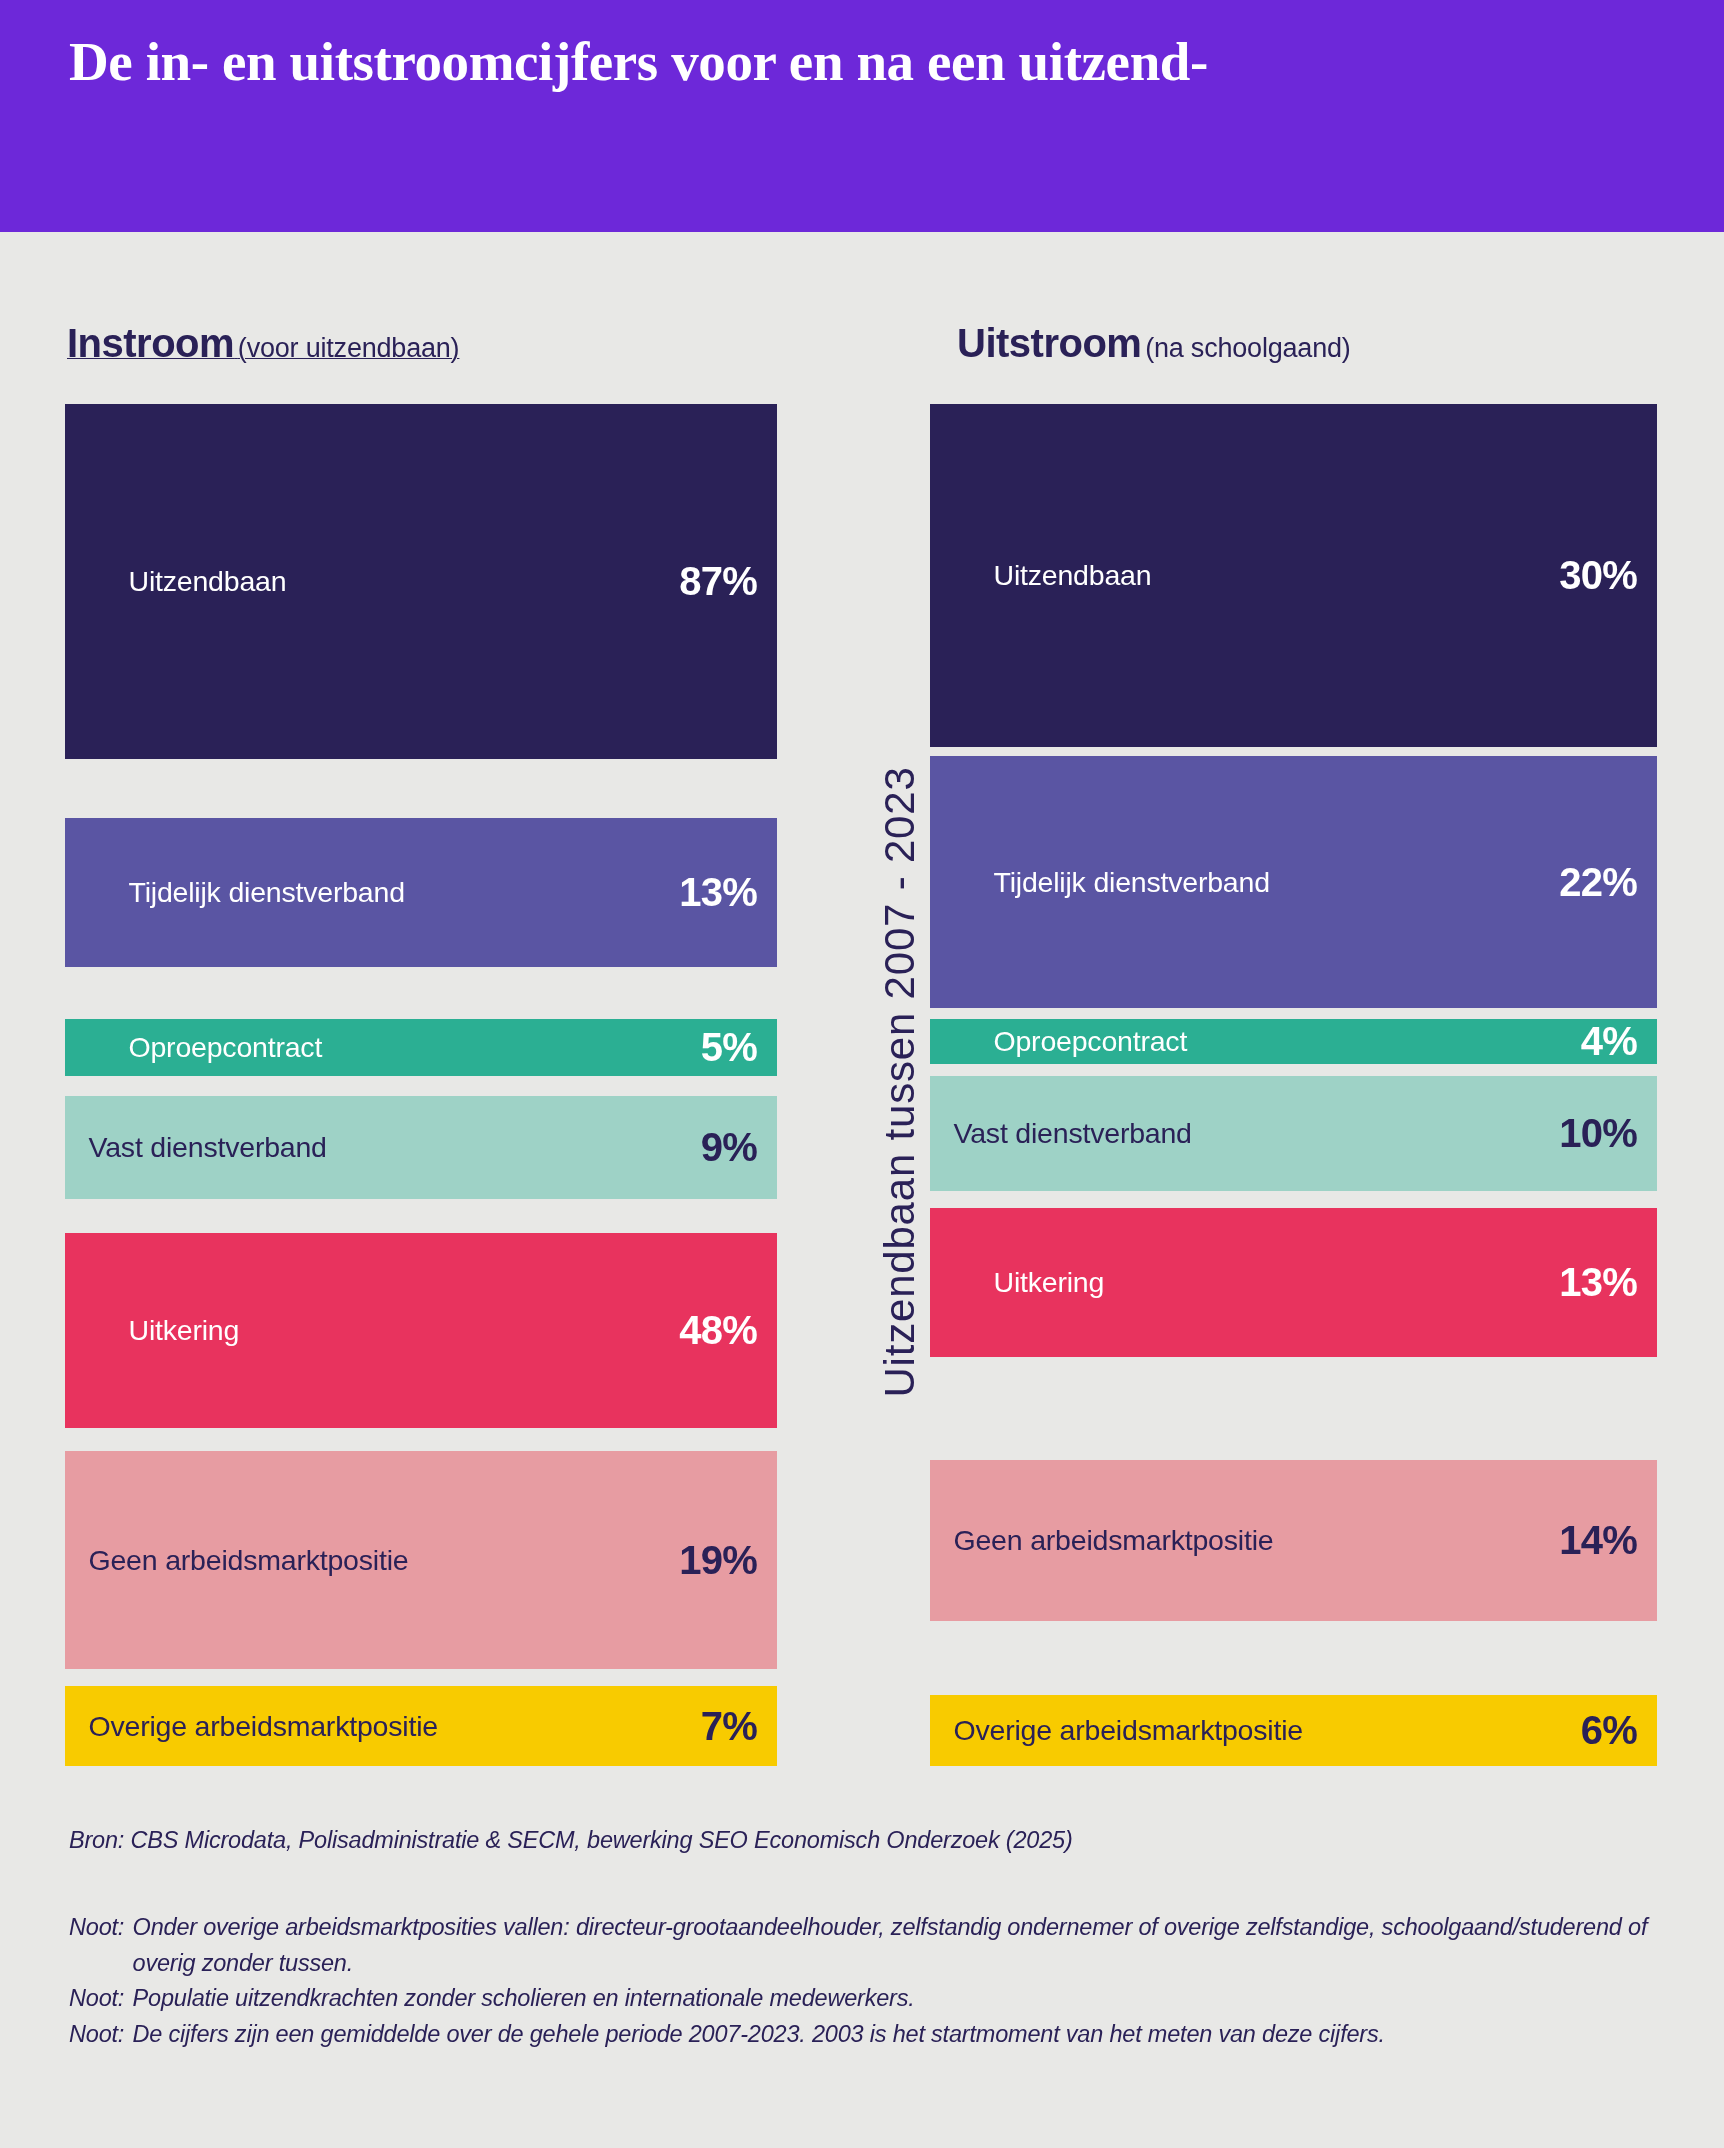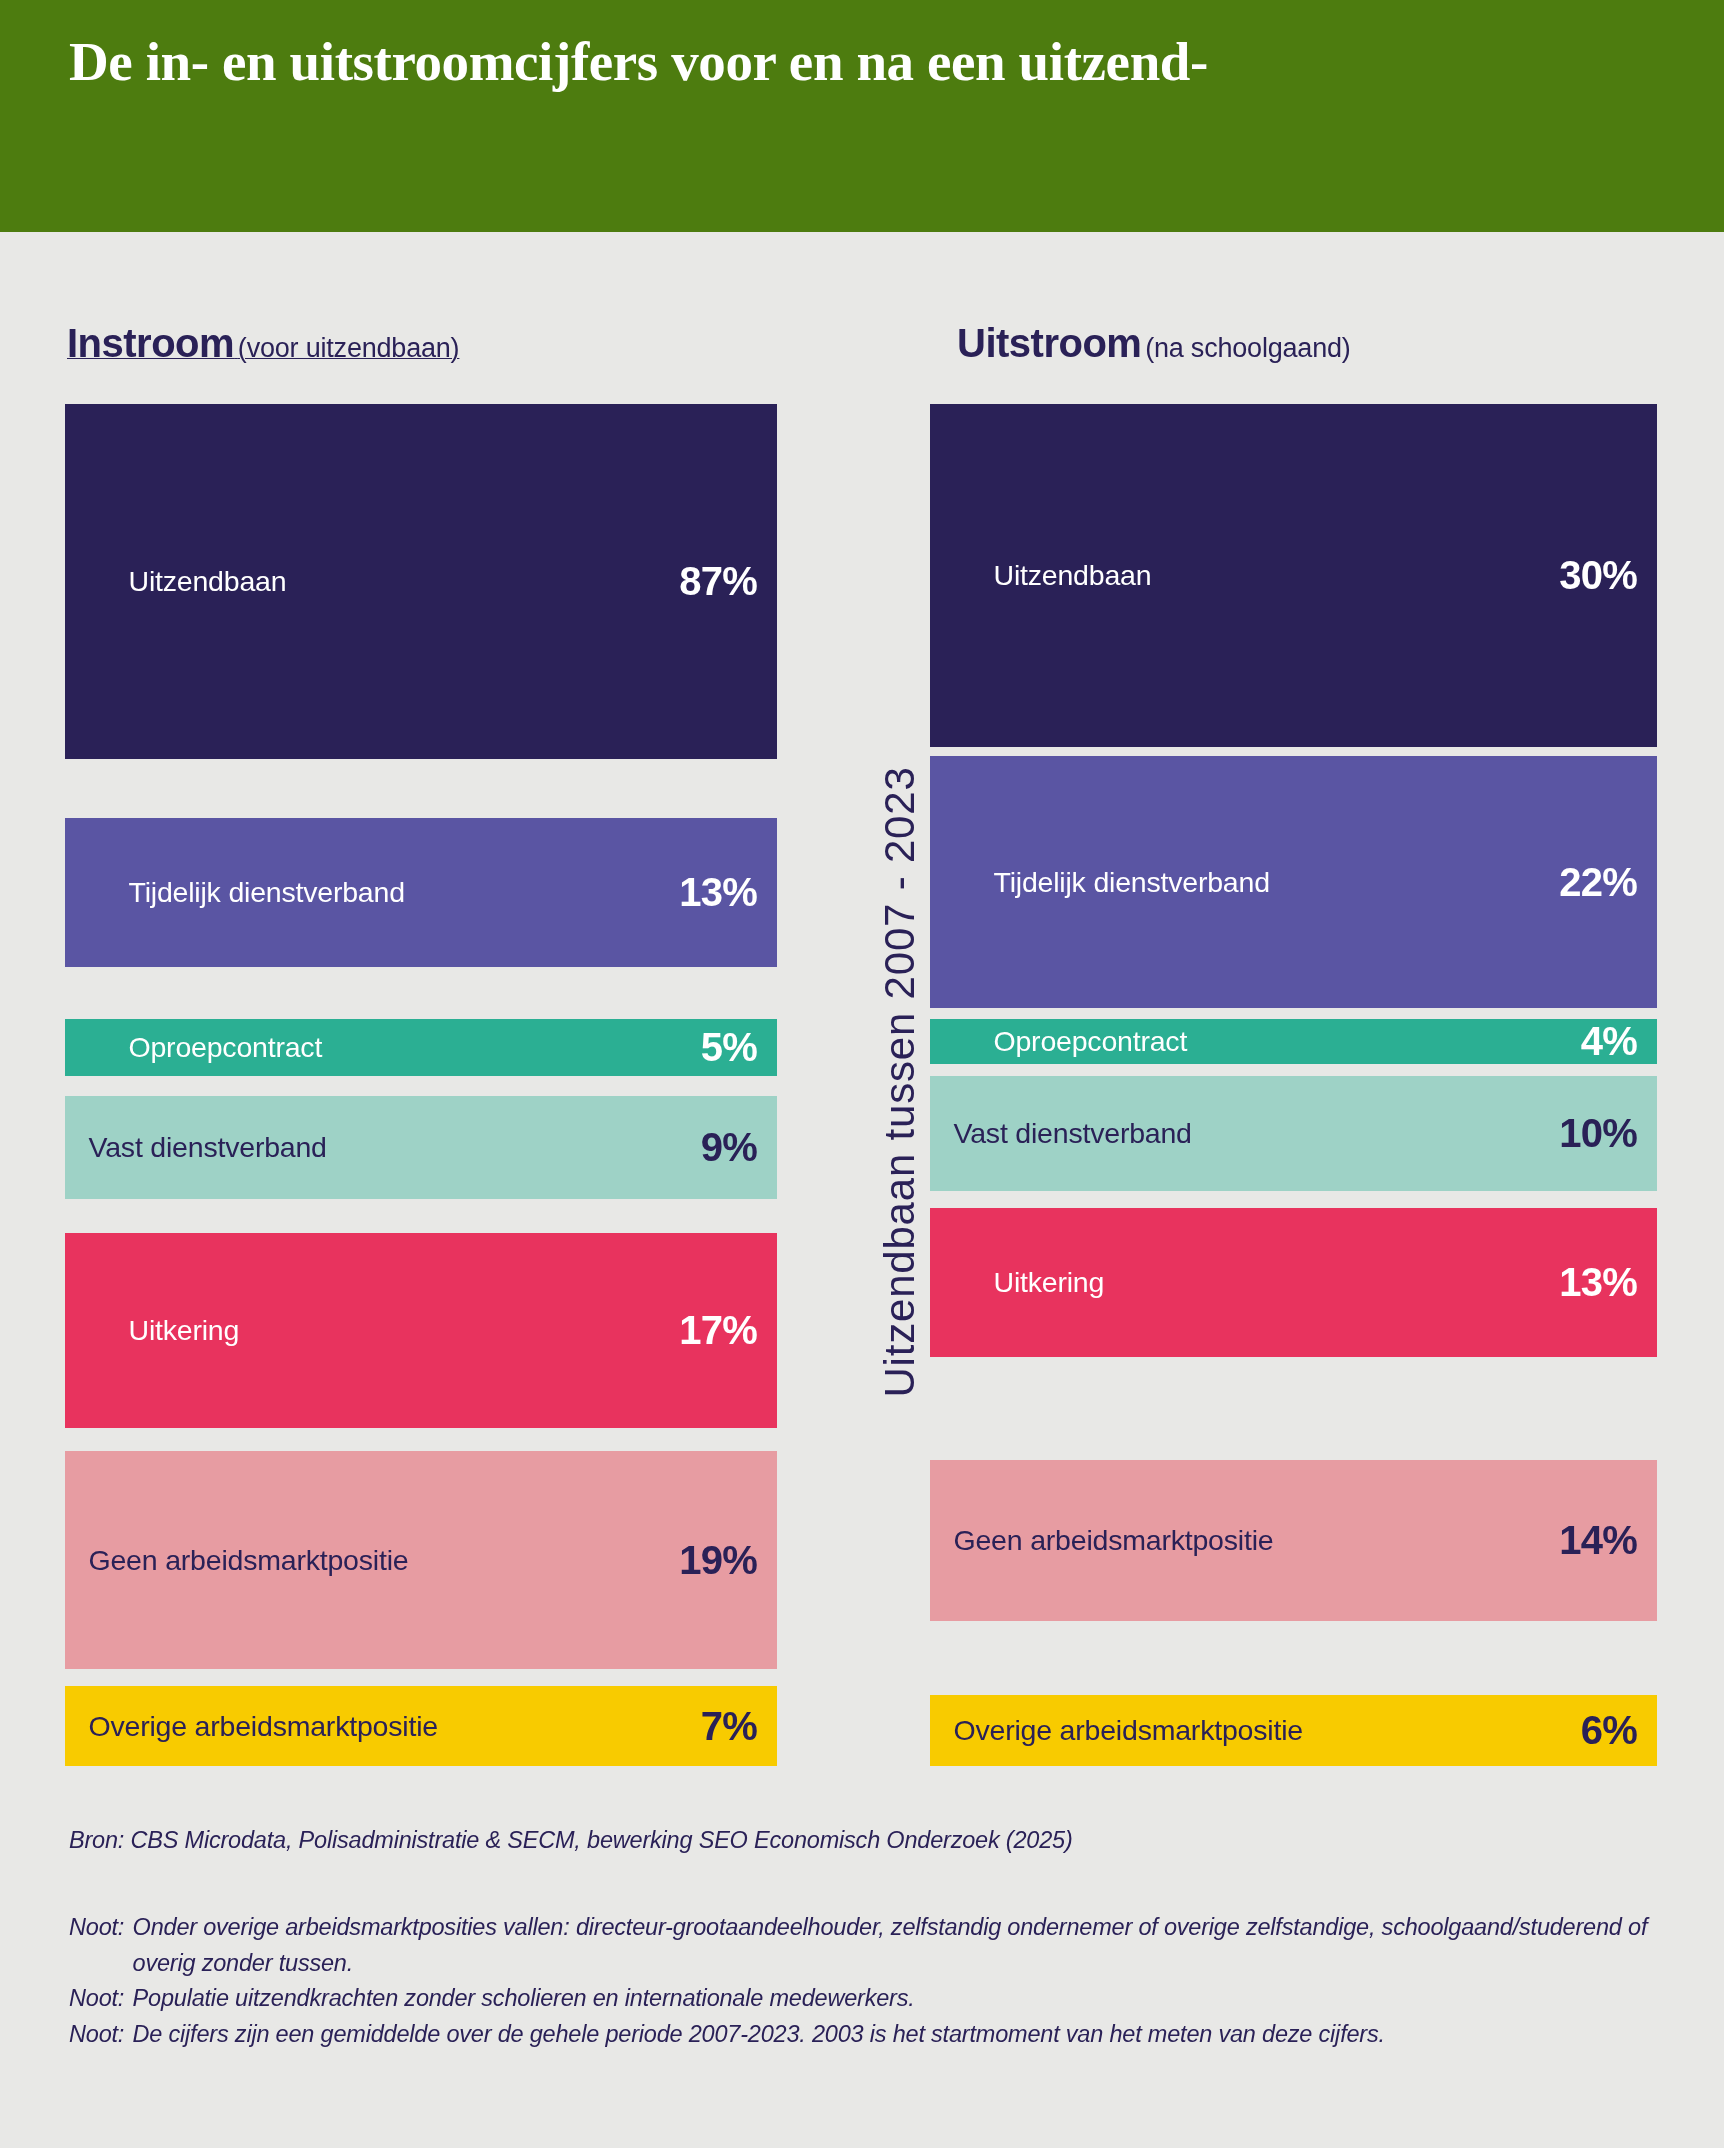--- a/index.html
+++ b/index.html
@@ -18,21 +18,21 @@
     background: #e8e8e6;
     overflow: hidden;
   }
 
   
   .header {
     position: absolute;
     left: 0; top: 0;
     width: 1724px;
     height: 232px;
-    background: #4d7c0f;
+    background: #6d28d9;
   }
   .header-title {
     position: absolute;
     left: 69px;
     top: 30px;
     width: 1594px;
     color: #ffffff;
     font-family: "Liberation Serif", serif;
     font-weight: bold;
     font-size: 55px;
@@ -176,21 +176,21 @@
       <div class="bar dark" style="top: 615px; height: 57px; background: rgb(43, 175, 147);">
         <span class="bar-label">Oproepcontract</span>
         <span class="bar-value">5%</span>
       </div>
       <div class="bar light" style="top: 692px; height: 103px; background: rgb(158, 210, 198);">
         <span class="bar-label">Vast dienstverband</span>
         <span class="bar-value">9%</span>
       </div>
       <div class="bar dark" style="top: 829px; height: 195px; background: rgb(232, 51, 94);">
         <span class="bar-label">Uitkering</span>
-        <span class="bar-value">17%</span>
+        <span class="bar-value">48%</span>
       </div>
       <div class="bar light" style="top: 1047px; height: 218px; background: rgb(231, 156, 162);">
         <span class="bar-label">Geen arbeidsmarktpositie</span>
         <span class="bar-value">19%</span>
       </div>
       <div class="bar light" style="top: 1282px; height: 80px; background: rgb(248, 203, 0);">
         <span class="bar-label">Overige arbeidsmarktpositie</span>
         <span class="bar-value">7%</span>
       </div>
     </div>

